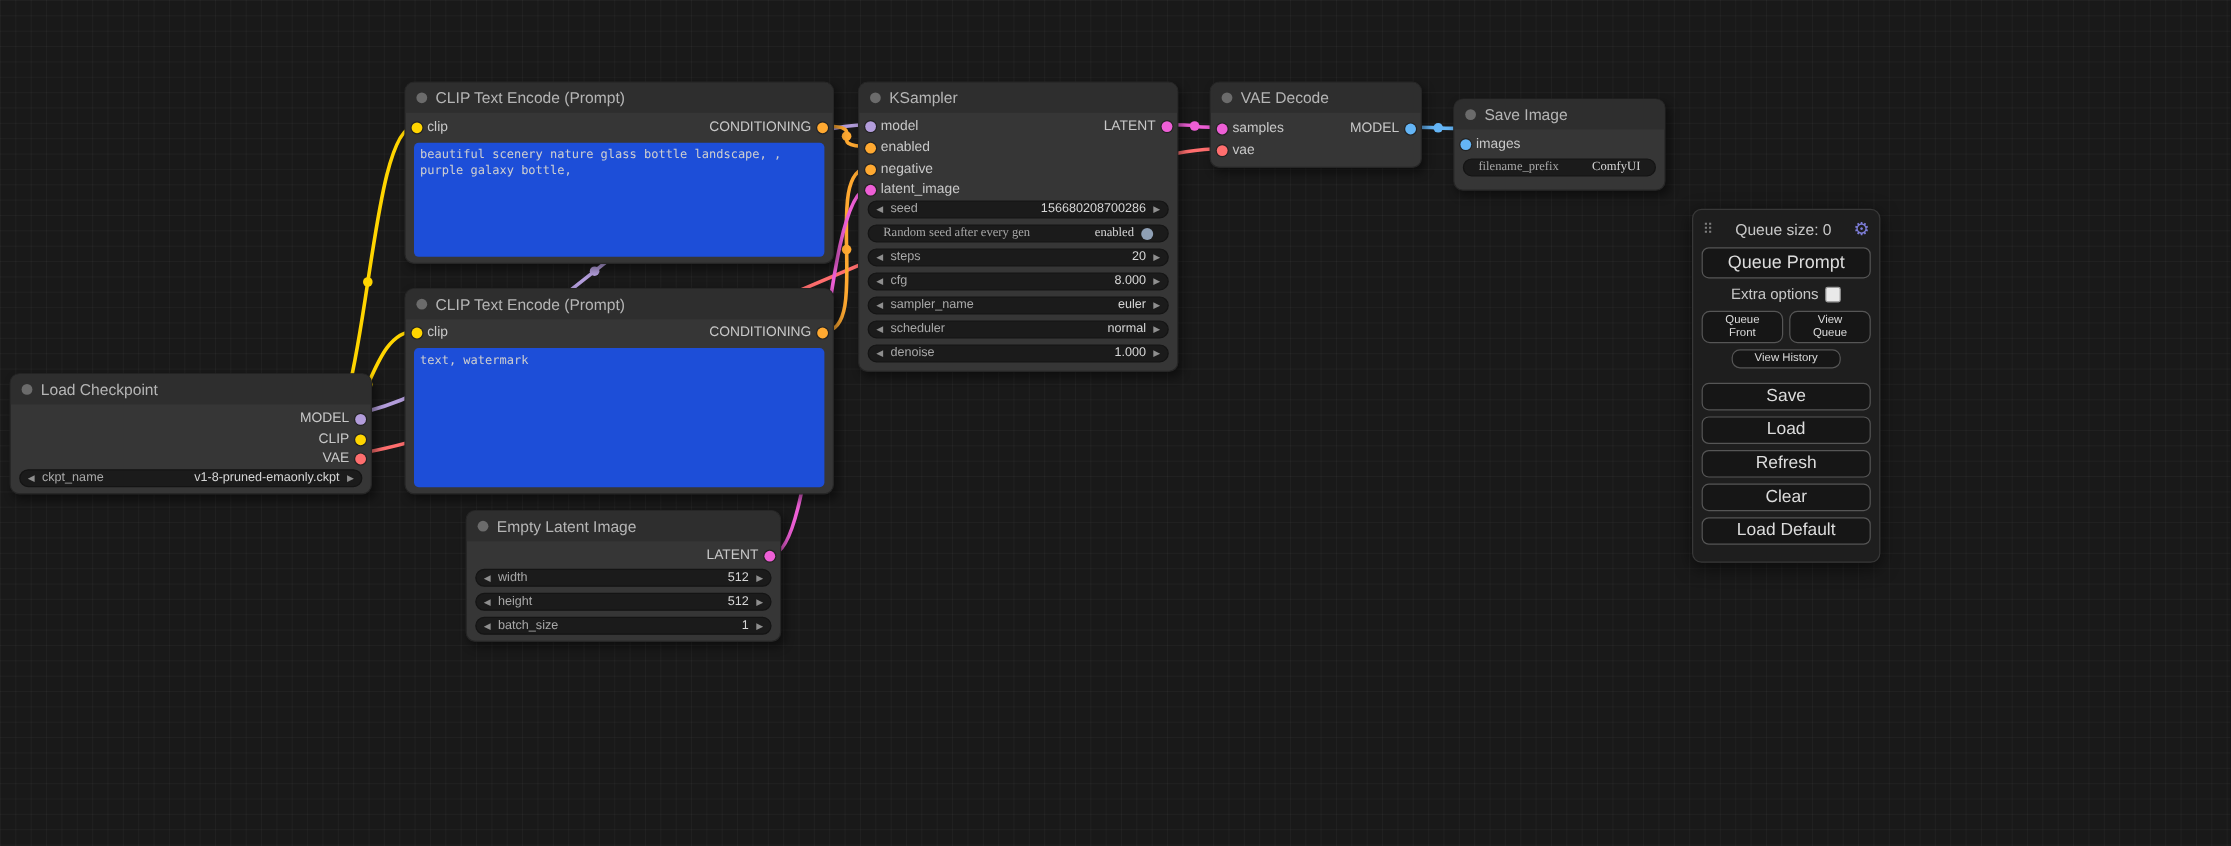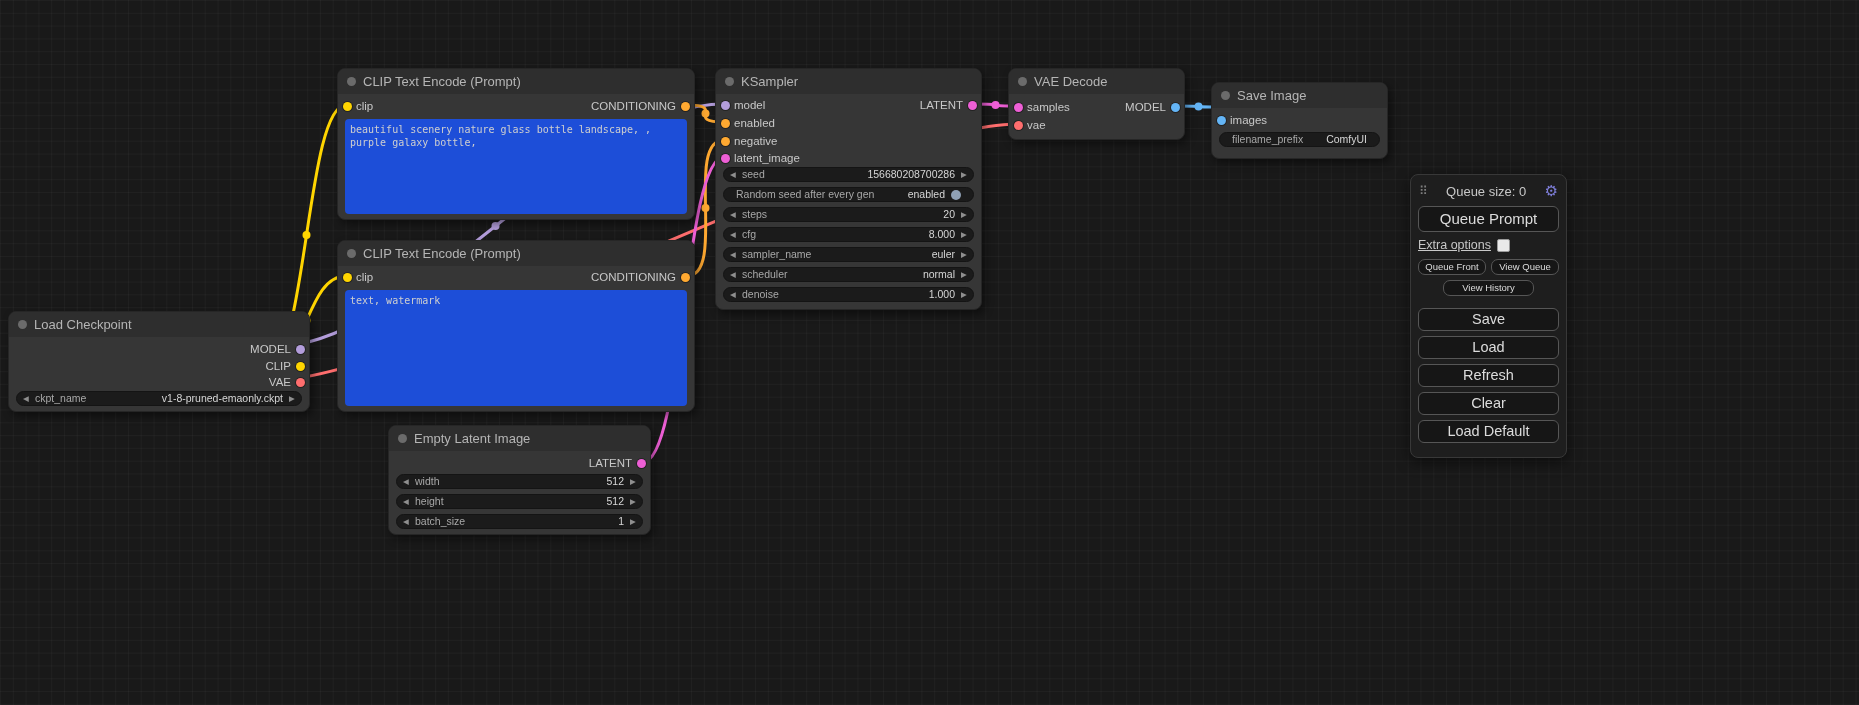--- a/index.html
+++ b/index.html
@@ -35,21 +35,21 @@
   .slot.out .lbl { right:18px; }
 
   .widget {
     position:absolute; left:7px; right:7px; height:15px; box-sizing:border-box;
     background:#1b1b1b; border:1px solid #141414; border-radius:8px;
     display:flex; align-items:center; font-size:10.5px; line-height:13px;
   }
   .warrow { flex:0 0 18px; text-align:center; color:#8f8f8f; font-size:7.5px; }
   .wlabel { color:#a8a8a8; white-space:nowrap; }
   .wvalue { margin-left:auto; color:#d6d6d6; white-space:nowrap; }
-  .widget.noarrows { padding:2px 12px; }
+  .widget.noarrows { padding:2px 12px;font-family:Liberation Serif, serif; }
   .toggle-knob { flex:0 0 10px; height:10px; border-radius:50%; margin-left:6px; }
 
   .prompt {
     position:absolute; left:7px; right:7px; box-sizing:border-box;
     background:#1d4ed8; border-radius:4px; padding:4px 5px;
     color:#cfcfcf; font-family:"DejaVu Sans Mono", monospace;
     font-size:10px; line-height:13px; overflow:hidden;
   }
 
   #menu {
@@ -61,24 +61,24 @@
   .drag-handle { color:#7d7d7d; font-size:12px; cursor:move; flex:0 0 auto; }
   .queue-size { flex:1; text-align:center; color:#c8c8c8; font-size:13px; }
   .gear { font-size:15px; flex:0 0 auto; cursor:pointer; }
   .btn {
     display:block; width:100%; box-sizing:border-box; cursor:pointer;
     background:#161616; border:1px solid #565656; border-radius:6px;
     color:#dcdcdc; font-size:14.5px; text-align:center;
     padding:2px 0 3px; margin:0 0 5px 0; font-family:inherit;
   }
   .btn.qp { font-size:15px; padding:3px 0 4px; }
-  .extra-row { display:flex; align-items:center; gap:6px; color:#c8c8c8; font-size:12.5px; margin:6px 0 7px;text-decoration:underline; }
+  .extra-row { display:flex; justify-content:center; align-items:center; gap:6px; color:#c8c8c8; font-size:12.5px; margin:6px 0 7px; }
   .checkbox { width:11px; height:11px; background:#e9e9e9; border:1px solid #9a9a9a; border-radius:2px; cursor:pointer; }
   .small-row { display:flex; gap:5px; margin-bottom:5px; }
-  .btn.small { font-size:9.5px; padding:1px 0 2px; border-radius:7px; margin:0; }
+  .btn.small { font-size:9.5px; padding:1px 12px 2px; border-radius:7px; margin:0; }
   .btn.history { width:64%; margin:0 auto 6px auto; display:block; }
   .btn.action { margin-top:0; }
   .btn.first-action { margin-top:12px; }
 </style>
 </head>
 <body>
 
 <div id="canvas">
   <svg id="wires" width="1859" height="705">
       <path d="M 267 348 C 417 348, 574 104, 724 104" fill="none" stroke="#B39DDB" stroke-width="3" stroke-linecap="round"></path>

